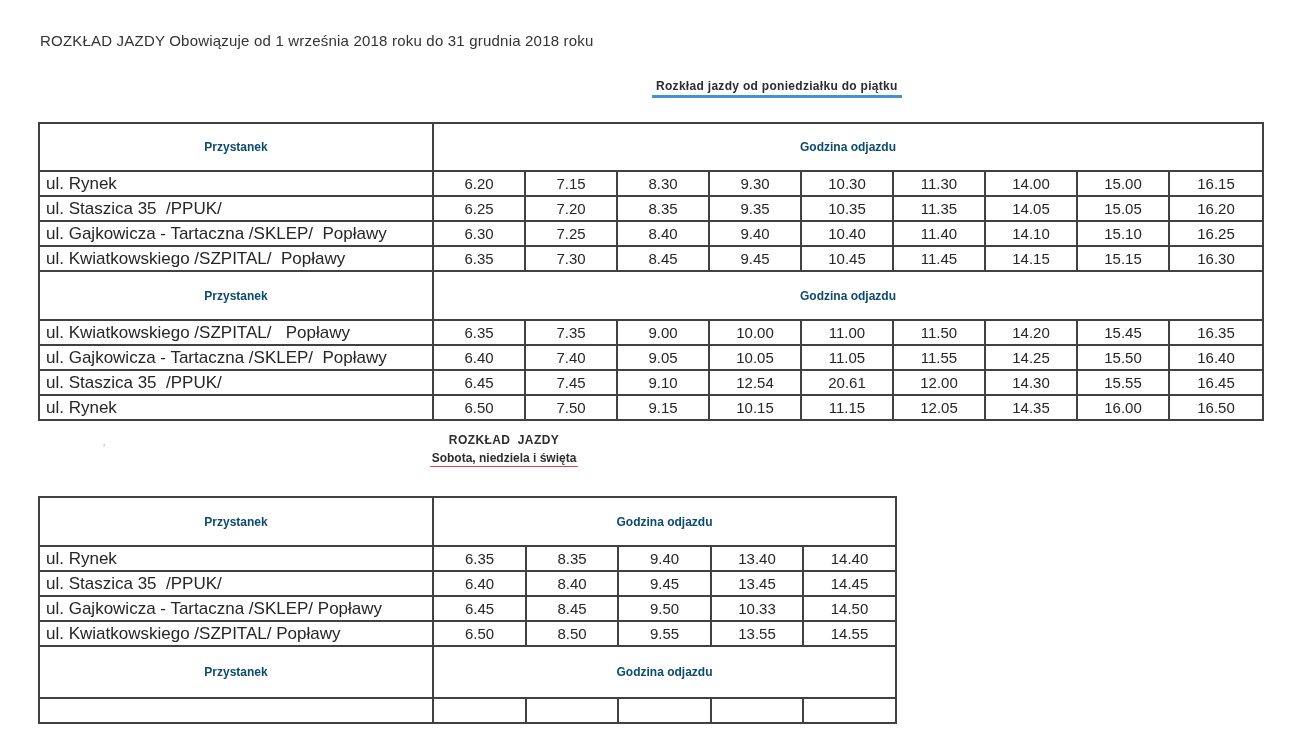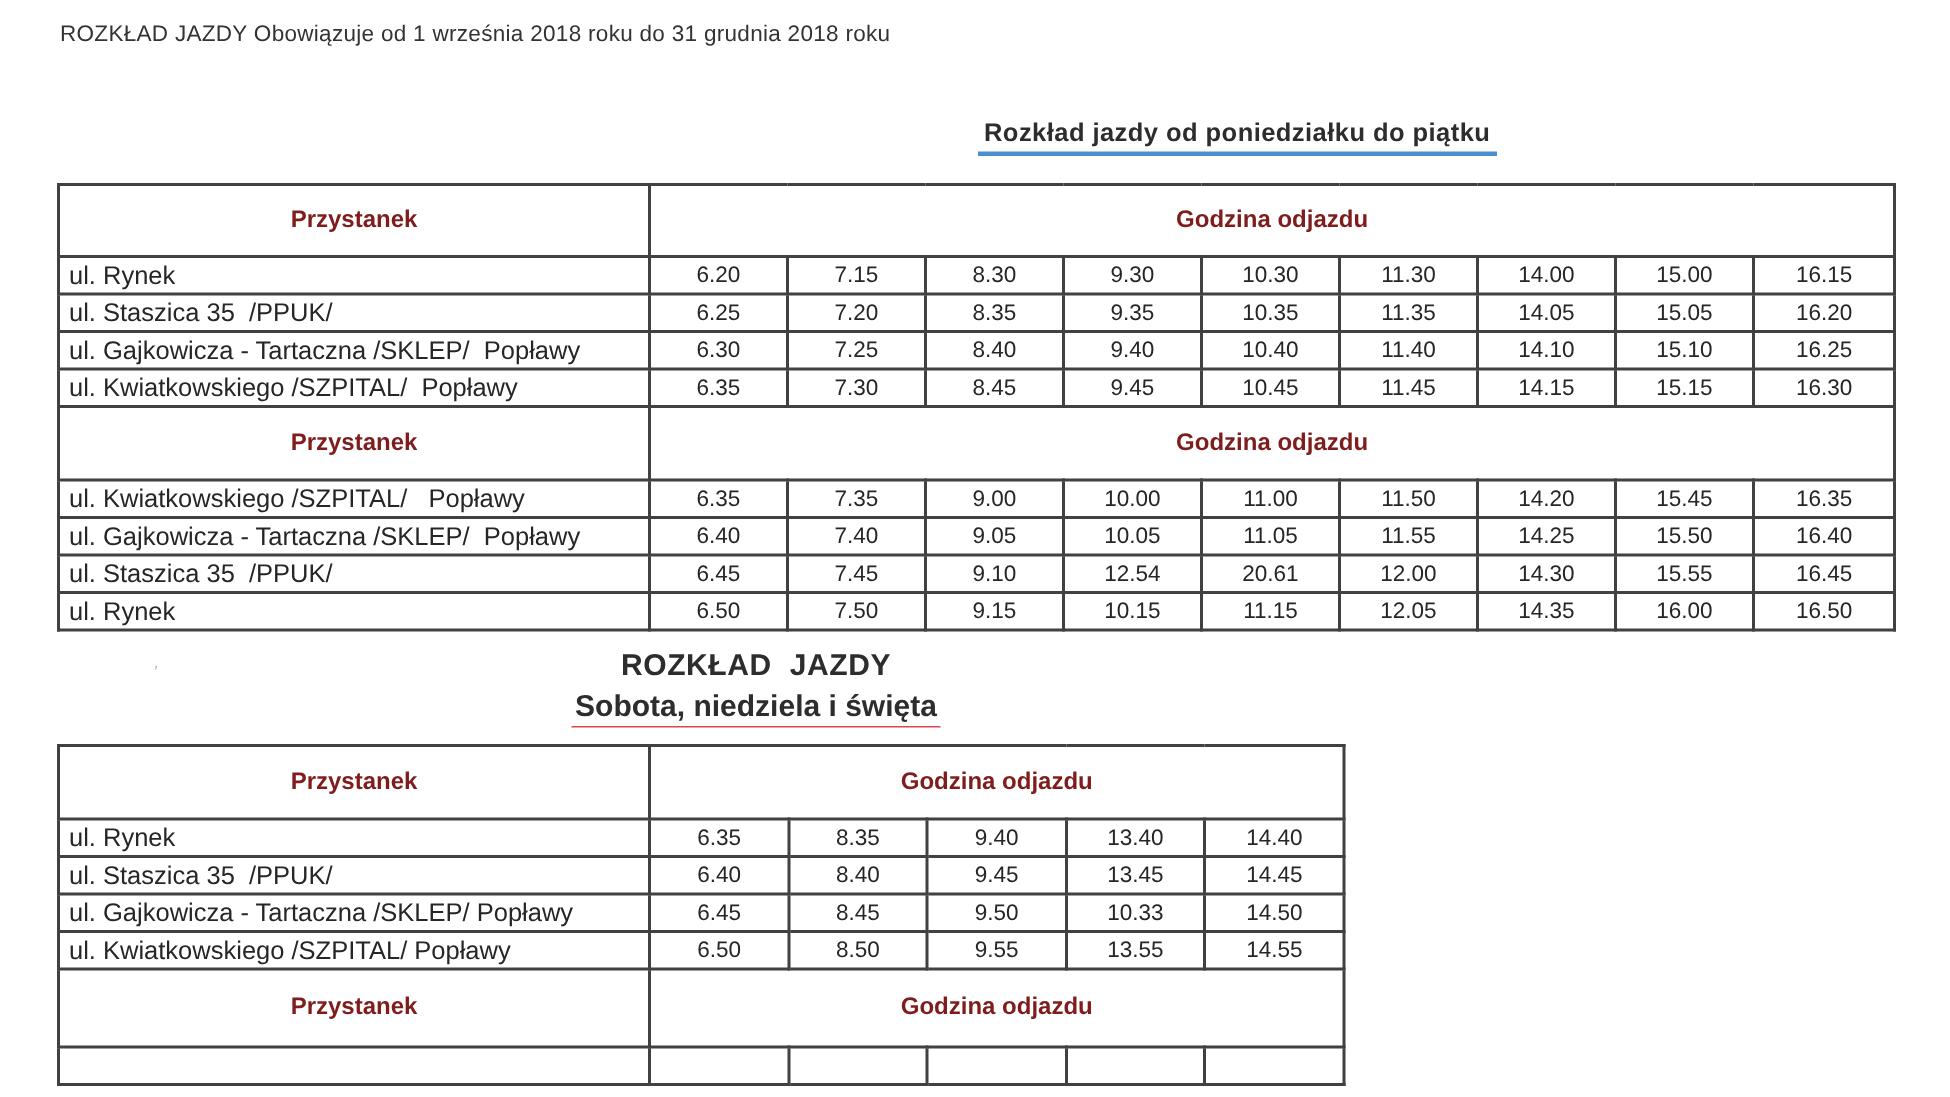--- a/index.html
+++ b/index.html
@@ -5,54 +5,54 @@
   html, body { margin: 0; padding: 0; }
   body {
     width: 1300px; height: 731px;
     background: #ffffff;
     overflow: hidden;
     position: relative;
     font-family: "Liberation Sans", sans-serif;
     color: #262626;
   }
   .doc-header {
-    position: absolute; left: 40px; top: 14px;
+    position: absolute; left: 40px; top: 32px;
     font-size: 15px; color: #333333; letter-spacing: 0.2px;
   }
   .weekday-title {
     position: absolute; left: 652px; top: 79px;
-    font-size: 17px; font-weight: bold; color: #2d2d2d;
+    font-size: 12px; font-weight: bold; color: #2d2d2d;
     border-bottom: 3px solid #4a8fd2;
     padding: 0 4px 2px 4px;
     letter-spacing: 0.3px;
   }
   .weekend-title {
     position: absolute; left: 334px; top: 433px; width: 340px;
-    text-align: center; font-weight: bold; font-size: 20px; color: #2d2d2d;
+    text-align: center; font-weight: bold; font-size: 12px; color: #2d2d2d;
   }
   .weekend-title .line1 { white-space: pre; letter-spacing: 0.4px; }
   .weekend-title .line2 {
     display: inline-block; margin-top: 4px;
     border-bottom: 1px solid #ef4444;
     padding: 0 2px 1px 2px;
   }
   table.tt {
     position: absolute;
     border-collapse: collapse;
     table-layout: fixed;
     background: #ffffff;
   }
   table.tt th, table.tt td {
     border: 2px solid #414141;
     overflow: hidden;
     white-space: pre;
     vertical-align: middle;
   }
   table.tt th {
-    font-size: 16px; font-weight: bold; text-align: center; color: #7f1d1d;
+    font-size: 12px; font-weight: bold; text-align: center; color: #0c4a6e;
   }
   td.stop { font-size: 17px; text-align: left; padding-left: 6px; }
   td.time { font-size: 15px; text-align: center; }
   #table-weekday { left: 38px; top: 122px; width: 1224px; }
   #table-weekend { left: 38px; top: 496px; width: 857px; }
   tr.rh-a { height: 48px; }
   tr.rh-b { height: 49px; }
   tr.rh-c { height: 52px; }
   tr.rd   { height: 25px; }
   

